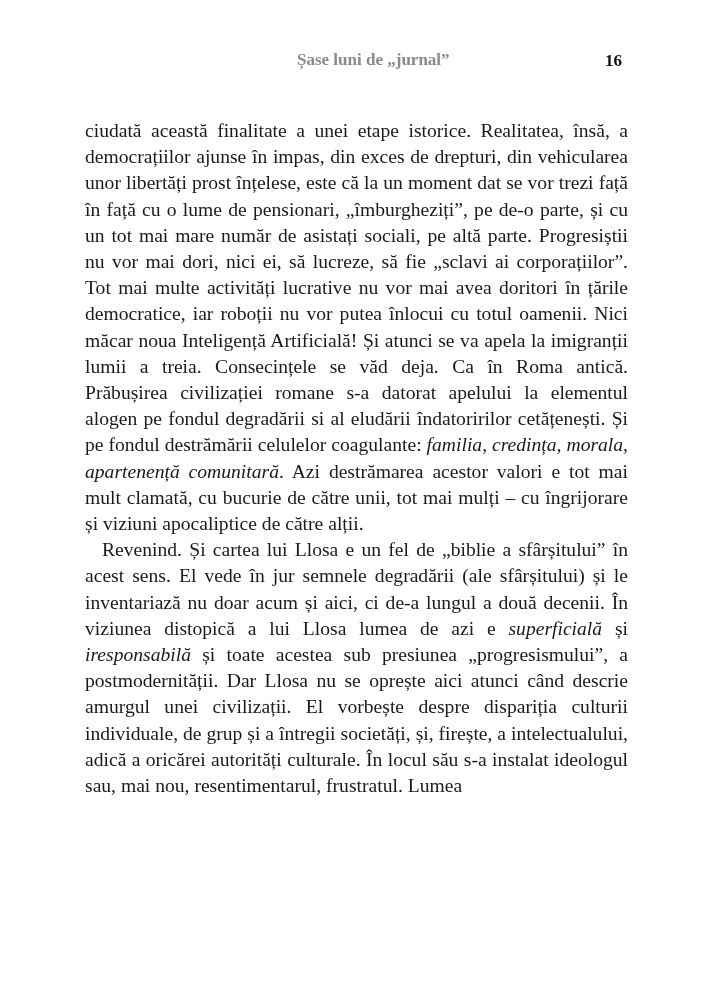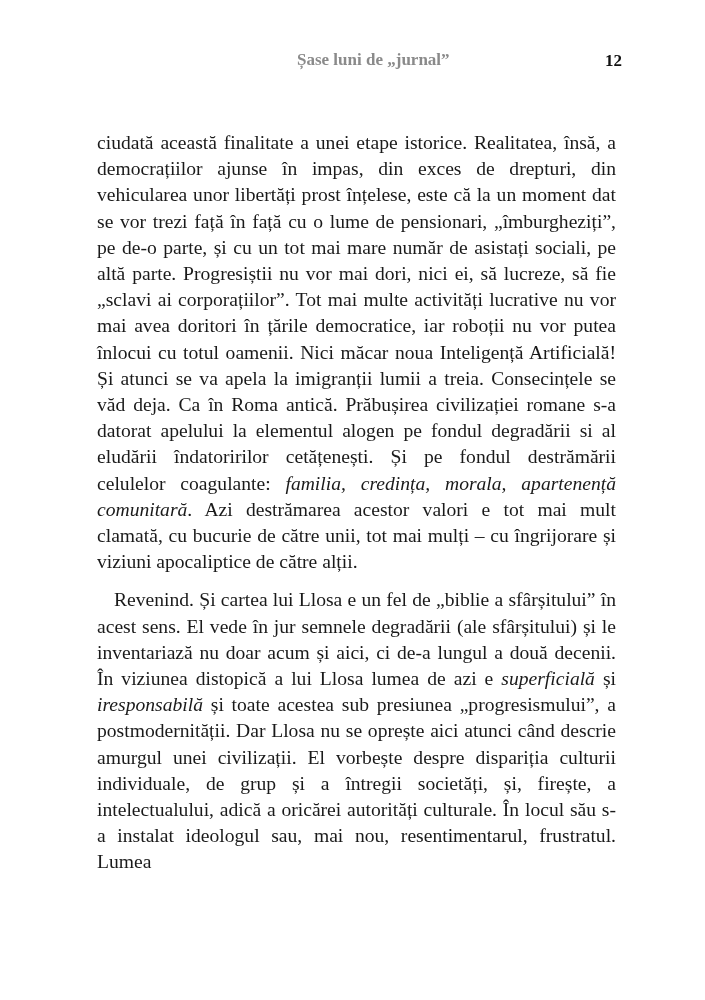--- a/index.html
+++ b/index.html
@@ -47,36 +47,36 @@
       top: 118px;
       left: 85px;
       width: 543px;
       font-family: "Liberation Serif", "DejaVu Serif", serif;
       font-size: 19.6px;
       line-height: 26.2px;
       text-align: justify;
       color: #1a1a1a;
     }
     .body-text p {
-      margin: 12px;
+      margin: 0;
       padding: 0;
       text-align: justify;
     }
     .body-text p.indent {
       text-indent: 17px;
     }
     .body-text em { font-style: italic; }
     .body-text strong { font-weight: normal; }
   </style>
 </head>
 <body>
 
 <div class="running-header">
   <span class="header-title">Șase luni de „jurnal”</span>
-  <span class="page-number">12</span>
+  <span class="page-number">16</span>
 </div>
 
 <div class="body-text">
   <p>
     <span>ciudată această finalitate a unei etape istorice. Realitatea, însă, a democrațiilor ajunse în impas, din exces de drepturi, din vehicularea unor libertăți prost înțelese, este că la un moment dat se vor trezi față în față cu o lume de pensionari, „îmburgheziți”, pe de-o parte, și cu un tot mai mare număr de asistați sociali, pe altă parte. Progresiștii nu vor mai dori, nici ei, să lucreze, să fie „sclavi ai corporațiilor”. Tot mai multe activități lucrative nu vor mai avea doritori în țările democratice, iar roboții nu vor putea înlocui cu totul oamenii. Nici măcar noua Inteligență Artificială! Și atunci se va apela la imigranții lumii a treia. Consecințele se văd deja. Ca în Roma antică. Prăbușirea civilizației romane s-a datorat apelului la elementul alogen pe fondul degradării si al eludării îndatoririlor cetățenești. Și pe fondul destrămării celulelor coagulante: </span><em>familia, credința, morala, apartenență comunitară</em><span>. Azi destrămarea acestor valori e tot mai mult clamată, cu bucurie de către unii, tot mai mulți – cu îngrijorare și viziuni apocaliptice de către alții.</span>
   </p>
   <p class="indent">
     <span>Revenind. Și cartea lui Llosa e un fel de „biblie a sfârșitului” în acest sens. El vede în jur semnele degradării (ale sfârșitului) și le inventariază nu doar acum și aici, ci de-a lungul a două decenii. În viziunea distopică a lui Llosa lumea de azi e </span><em>superficială</em><span> și </span><em>iresponsabilă</em><span> și toate acestea sub presiunea „progresismului”, a postmodernității. Dar Llosa nu se oprește aici atunci când descrie amurgul unei civilizații. El vorbește despre dispariția culturii individuale, de grup și a întregii societăți, și, firește, a intelectualului, adică a oricărei autorități culturale. În locul său s-a instalat </span><strong>ideologul</strong><span> sau, mai nou, </span><strong>resentimentarul, frustratul.</strong><span> Lumea</span>
   </p>
 </div>

